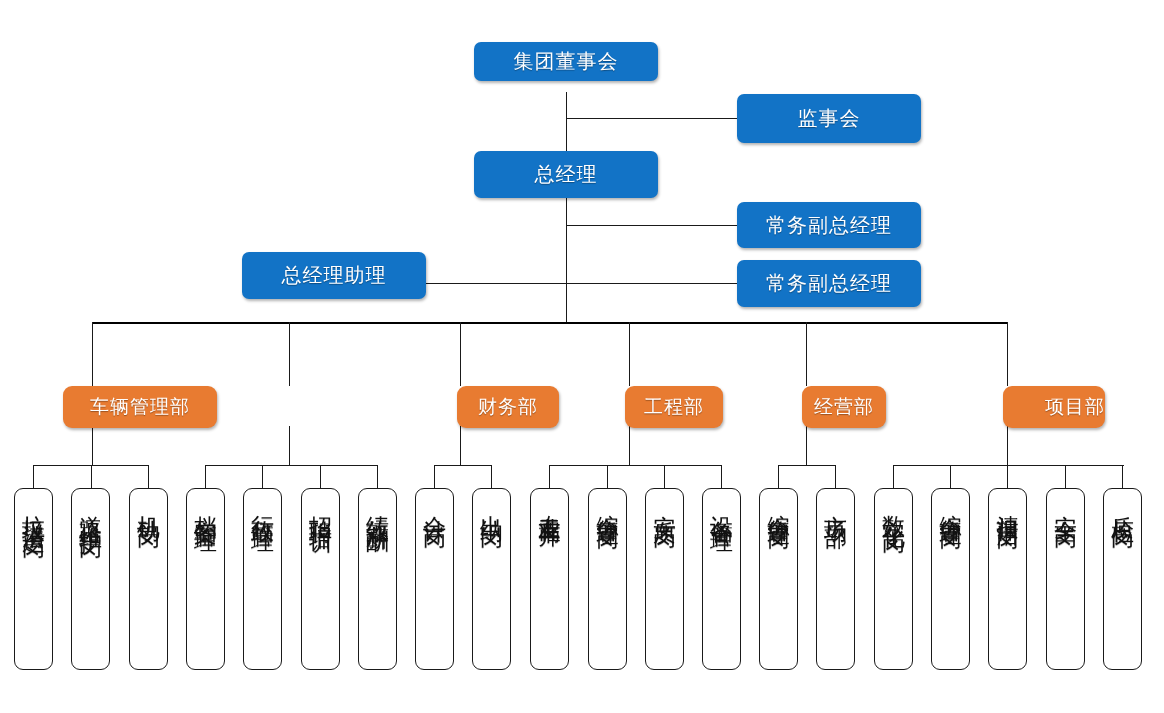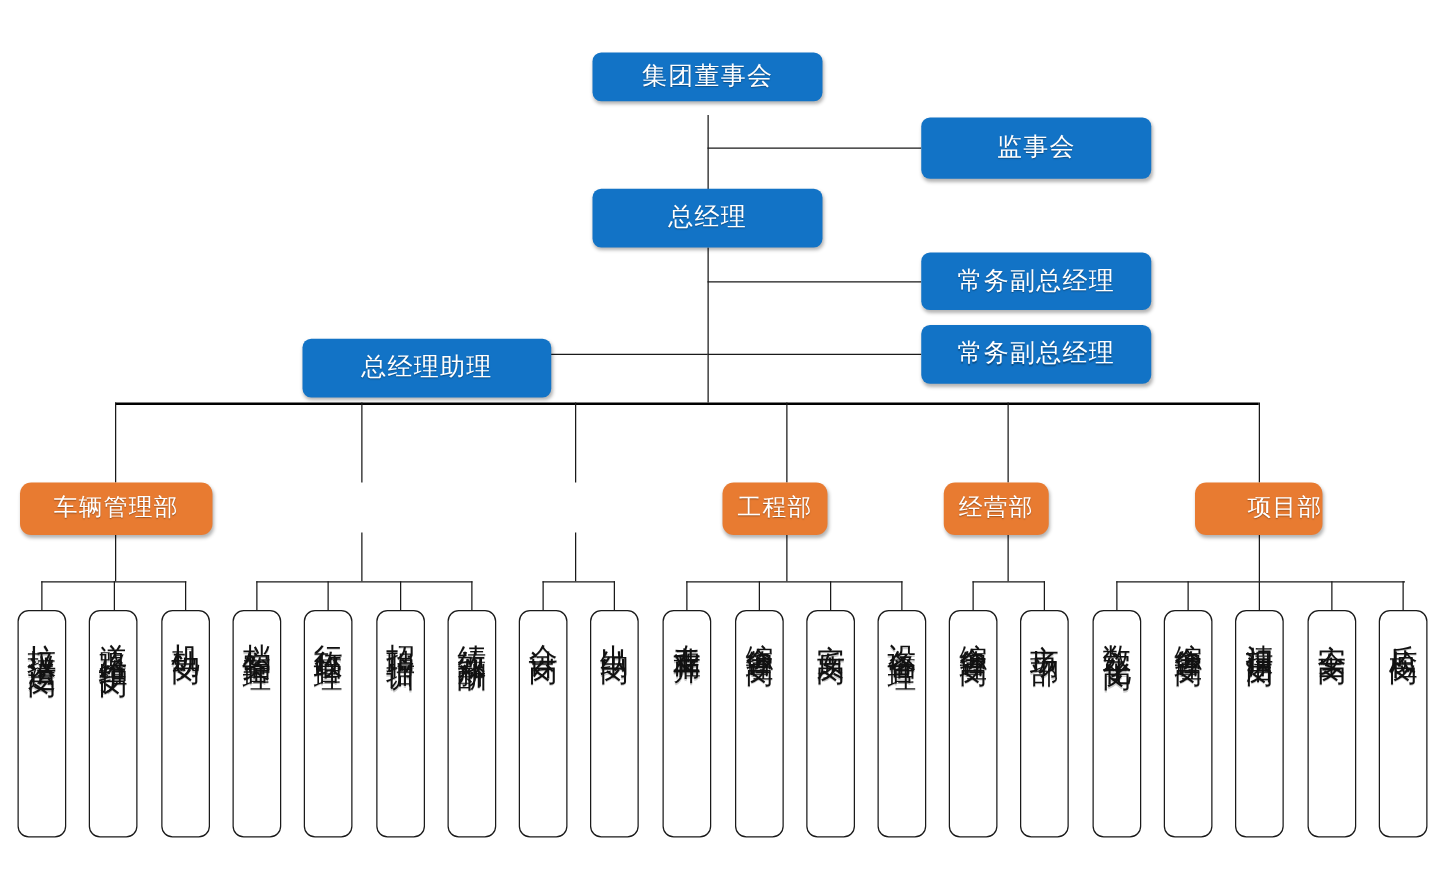--- a/index.html
+++ b/index.html
@@ -44,20 +44,21 @@
   .node.blue {
     background: #1273C6;
     box-shadow: 1px 2px 3px rgba(0,0,0,0.30);
     font-size: 20px;
   }
   .node.orange {
     background: #E87B31;
     box-shadow: 1px 2px 3px rgba(0,0,0,0.30);
     font-size: 19px;
     border-radius: 9px;
+    margin-left: 47px;
   }
   .node .txt {
     text-shadow: 0 1px 1px rgba(0,0,0,0.35);
     white-space: nowrap;
   }
 
   
   .leaf {
     position: absolute;
     box-sizing: border-box;
@@ -159,28 +160,31 @@
   </div>
 
   <div class="node blue" style="left:737px; top:202px; width:184px; height:46px;">
     <span class="txt">常务副总经理</span>
   </div>
 
   <div class="node blue" style="left:737px; top:260px; width:184px; height:47px;">
     <span class="txt">常务副总经理</span>
   </div>
 
-  <div class="node blue" style="left:242px; top:271px; width:199px; height:47px;">
+  <div class="node blue" style="left:242px; top:252px; width:184px; height:47px;">
     <span class="txt">总经理助理</span>
   </div>
 
   <div class="node orange" style="left:16px; top:386px; width:154px; height:42px;">
     <span class="txt">车辆管理部</span>
   </div>
-  <div class="node orange" style="left:578px; top:386px; width:84px; height:42px;">
+  <div class="node orange" style="left:410px; top:386px; width:102px; height:42px;">
+    <span class="txt">财务部</span>
+  </div>
+  <div class="node orange" style="left:578px; top:386px; width:98px; height:42px;">
     <span class="txt">工程部</span>
   </div>
   <div class="node orange" style="left:755px; top:386px; width:84px; height:42px;">
     <span class="txt">经营部</span>
   </div>
   <div class="node orange" style="left:956px; top:386px; width:102px; height:42px;justify-content:flex-end;">
     <span class="txt">项目部</span>
   </div>
 
   <div class="leaf" style="left:14px; top:488px; width:39px; height:182px;">

